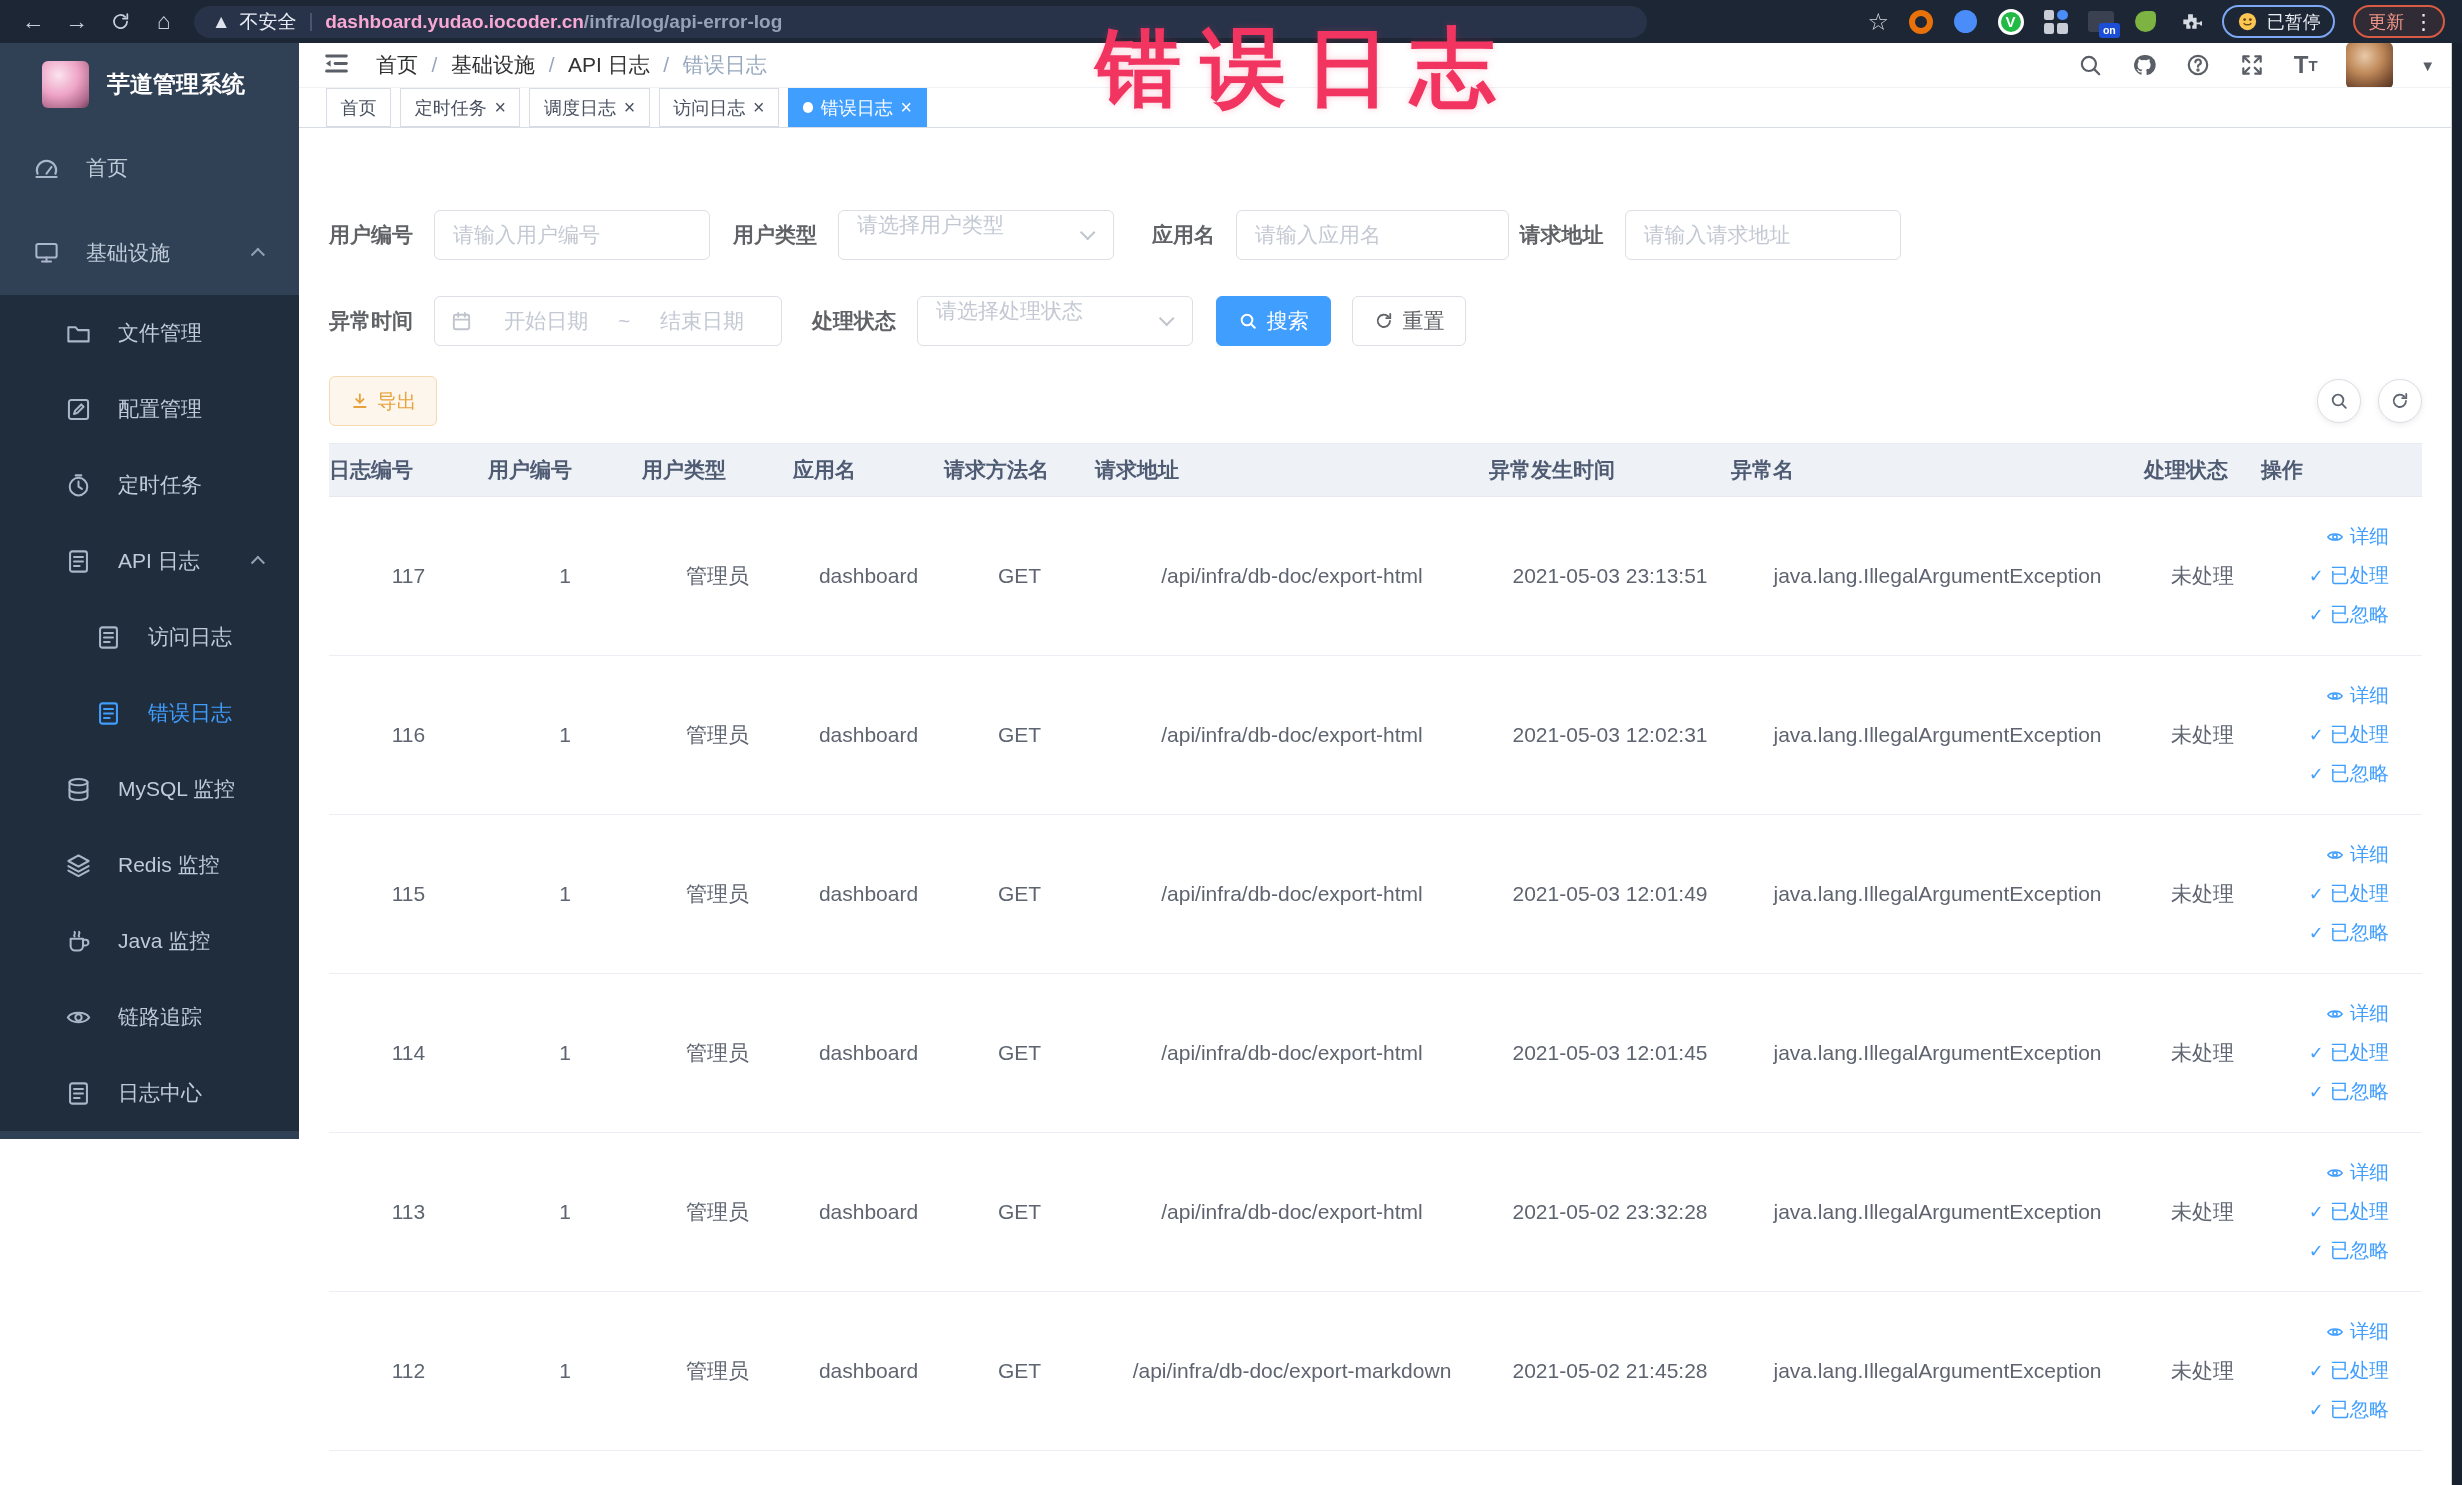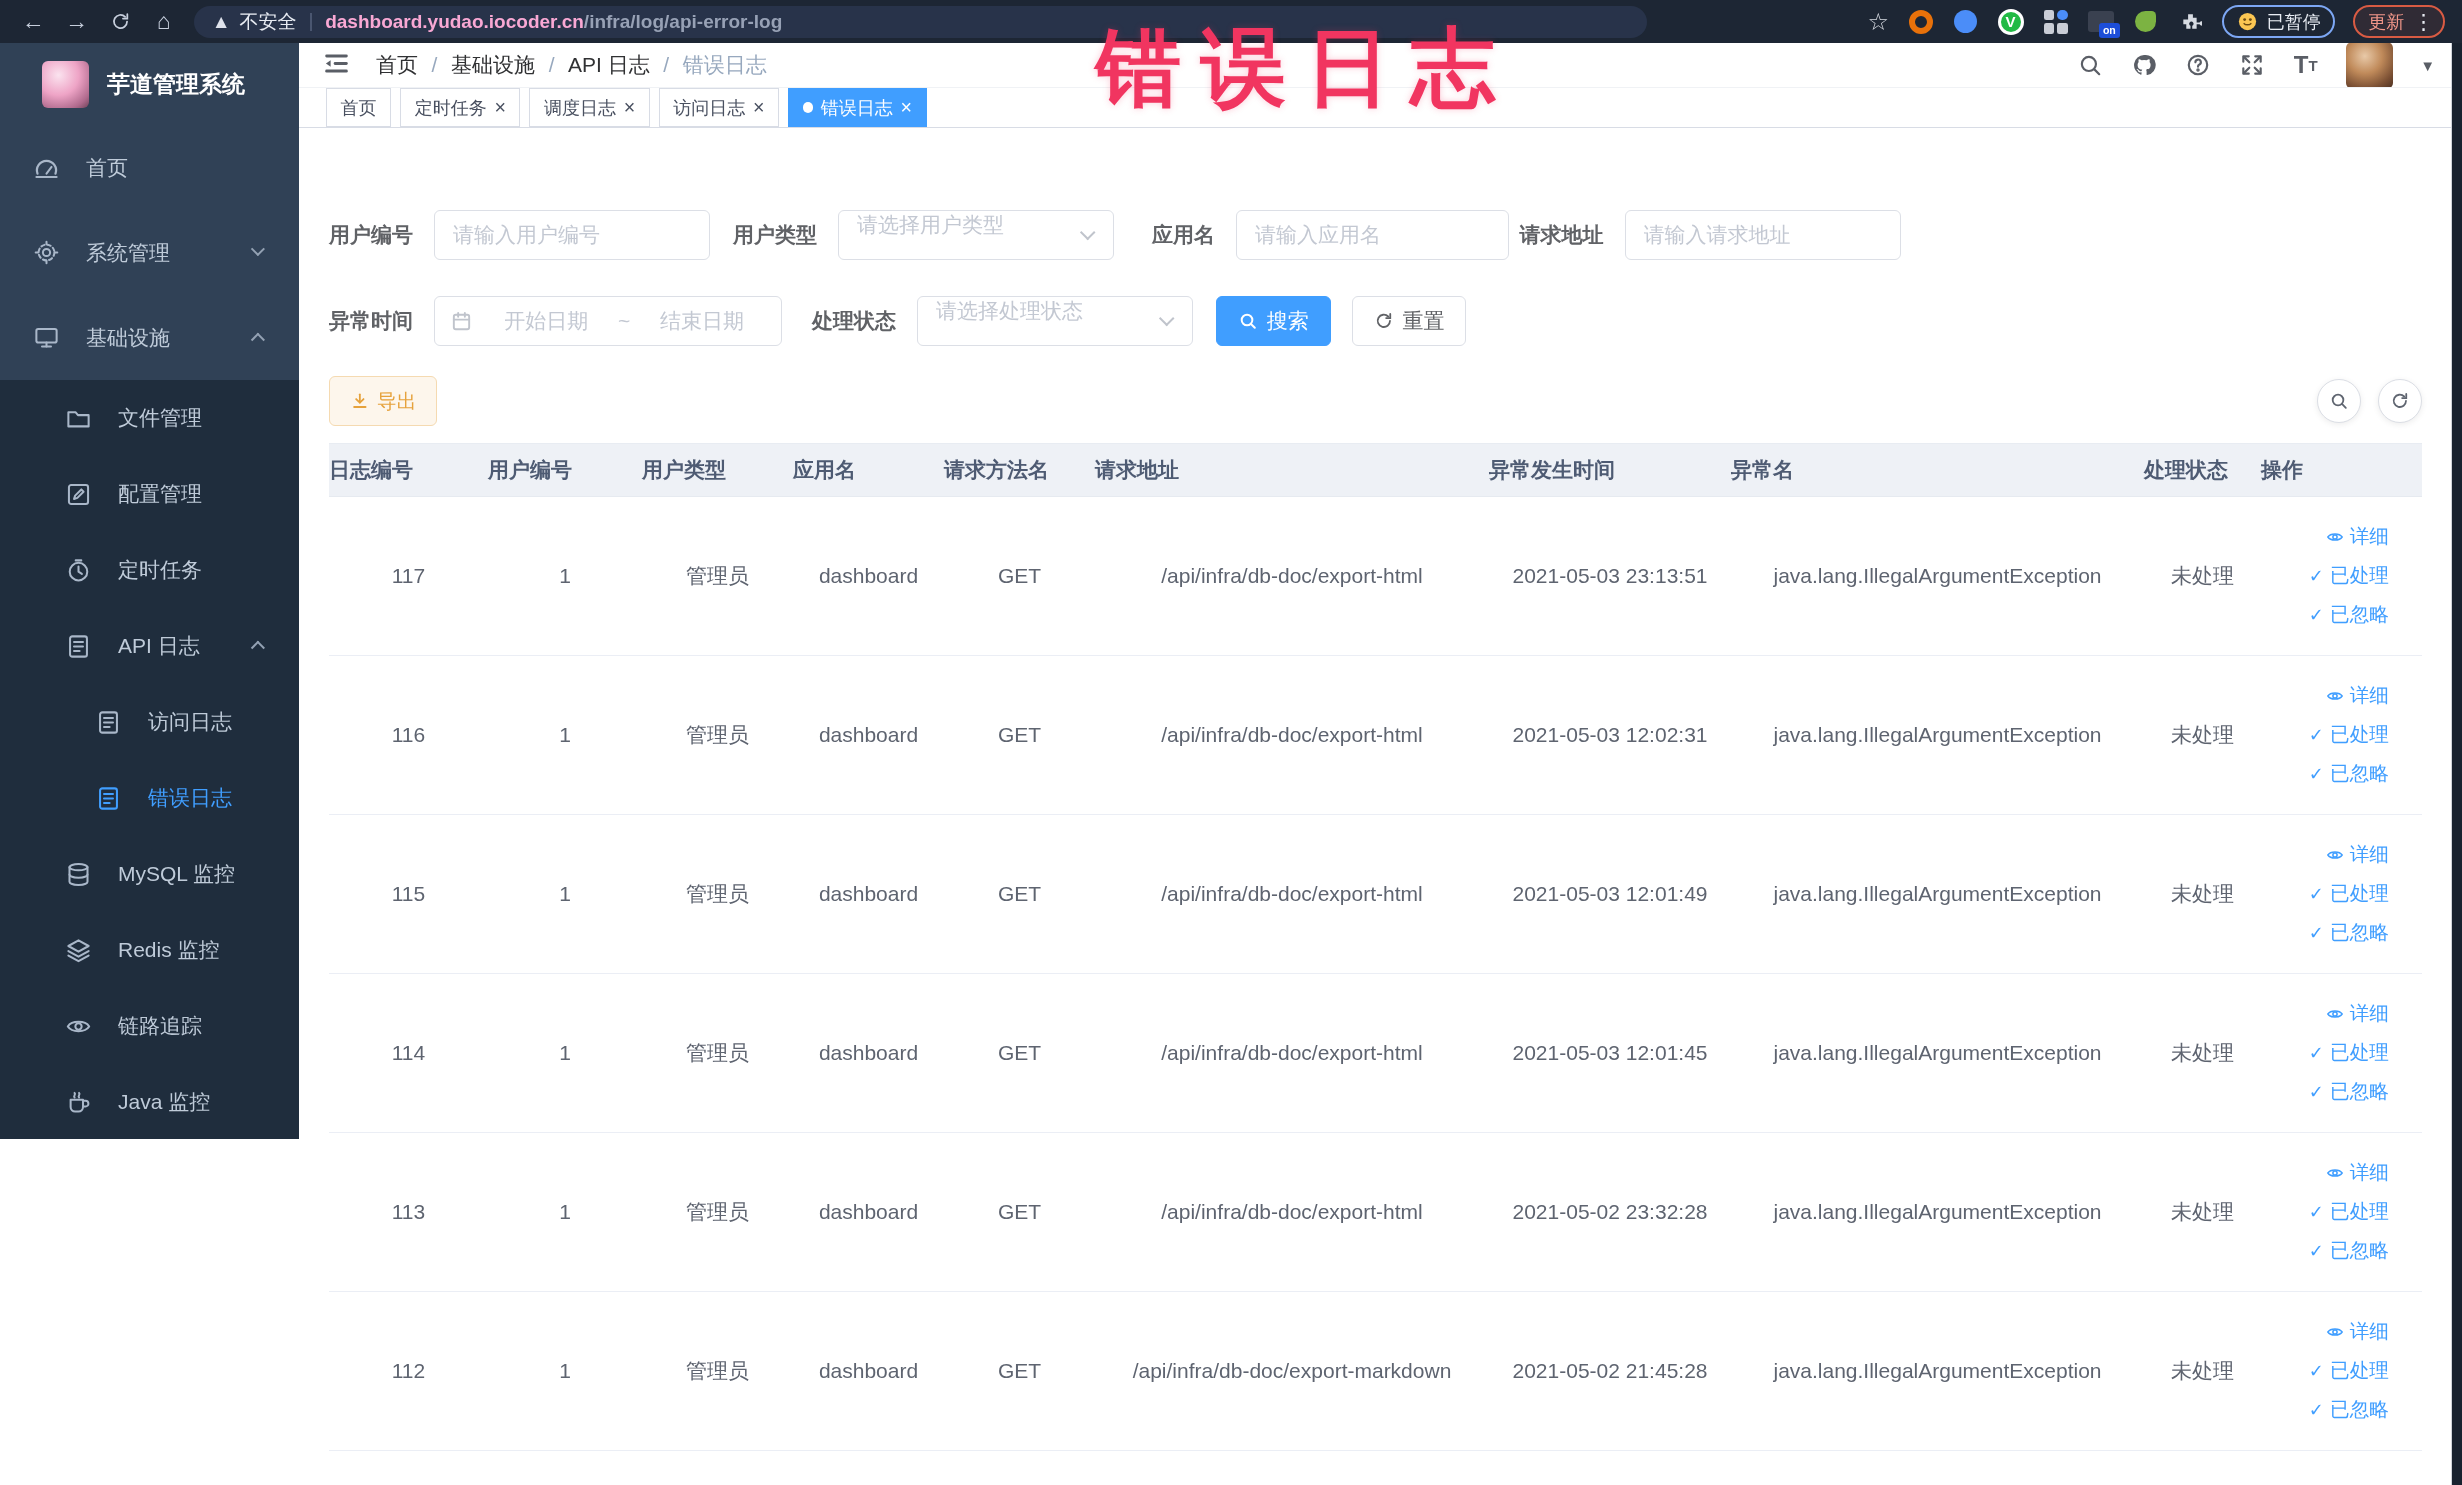--- a/index.html
+++ b/index.html
@@ -239,31 +239,20 @@
                 <path d="M4 17.5a8.5 8.5 0 1 1 16 0" stroke-width="2"></path>
                 <line x1="12" y1="17.5" x2="16.5" y2="11.5"></line>
                 <line x1="3" y1="20.5" x2="21" y2="20.5"></line>
               </svg>
             </span>
             <span class="ml">首页</span>
           </div>
           <div class="menu-item d0">
             <span class="mi">
               <svg viewBox="0 0 24 24" fill="none" stroke="currentColor" stroke-width="1.8" stroke-linecap="round" stroke-linejoin="round">
-                <circle cx="12" cy="12" r="3.2"></circle>
-                <circle cx="12" cy="12" r="7" stroke-dasharray="3 2.6"></circle>
-                <path d="M12 4.6V2.4M12 21.6v-2.2M4.6 12H2.4M21.6 12h-2.2"></path>
-              </svg>
-            </span>
-            <span class="ml">系统管理</span>
-            <span class="m-arrow down"></span>
-          </div>
-          <div class="menu-item d0">
-            <span class="mi">
-              <svg viewBox="0 0 24 24" fill="none" stroke="currentColor" stroke-width="1.8" stroke-linecap="round" stroke-linejoin="round">
                 <rect x="3" y="4.5" width="18" height="12" rx="1.6"></rect>
                 <line x1="12" y1="16.5" x2="12" y2="20"></line>
                 <line x1="8" y1="20" x2="16" y2="20"></line>
               </svg>
             </span>
             <span class="ml">基础设施</span>
             <span class="m-arrow up"></span>
           </div>
           <div class="submenu-block">
             <div class="menu-item d1">
@@ -343,35 +332,35 @@
                   <path d="M12 3l9 5-9 5-9-5z"></path>
                   <polyline points="3 12.5 12 17.5 21 12.5"></polyline>
                   <polyline points="3 16.5 12 21.5 21 16.5"></polyline>
                 </svg>
               </span>
               <span class="ml">Redis 监控</span>
             </div>
             <div class="menu-item d1">
               <span class="mi">
                 <svg viewBox="0 0 24 24" fill="none" stroke="currentColor" stroke-width="1.8" stroke-linecap="round" stroke-linejoin="round">
-                  <path d="M2.5 12C6 6.5 18 6.5 21.5 12 18 17.5 6 17.5 2.5 12z"></path>
-                  <circle cx="12" cy="12" r="2.8"></circle>
-                </svg>
-              </span>
-              <span class="ml">链路追踪</span>
-            </div>
-            <div class="menu-item d1">
-              <span class="mi">
-                <svg viewBox="0 0 24 24" fill="none" stroke="currentColor" stroke-width="1.8" stroke-linecap="round" stroke-linejoin="round">
                   <path d="M5 9.5h11v6.5a4 4 0 0 1-4 4H9a4 4 0 0 1-4-4z"></path>
                   <path d="M16 10.5h2.3a2.5 2.5 0 0 1 0 5H16"></path>
                   <path d="M8.5 3.5c1.5 1.5-1.5 2.5 0 4M12.5 3.5c1.5 1.5-1.5 2.5 0 4"></path>
                 </svg>
               </span>
               <span class="ml">Java 监控</span>
+            </div>
+            <div class="menu-item d1">
+              <span class="mi">
+                <svg viewBox="0 0 24 24" fill="none" stroke="currentColor" stroke-width="1.8" stroke-linecap="round" stroke-linejoin="round">
+                  <path d="M2.5 12C6 6.5 18 6.5 21.5 12 18 17.5 6 17.5 2.5 12z"></path>
+                  <circle cx="12" cy="12" r="2.8"></circle>
+                </svg>
+              </span>
+              <span class="ml">链路追踪</span>
             </div>
             <div class="menu-item d1">
               <span class="mi">
                 <svg viewBox="0 0 24 24" fill="none" stroke="currentColor" stroke-width="1.8" stroke-linecap="round" stroke-linejoin="round">
                   <rect x="4.5" y="3" width="15" height="18" rx="2"></rect>
                   <line x1="8" y1="8" x2="16" y2="8"></line>
                   <line x1="8" y1="12" x2="16" y2="12"></line>
                   <line x1="8" y1="16" x2="13" y2="16"></line>
                 </svg>
               </span>

